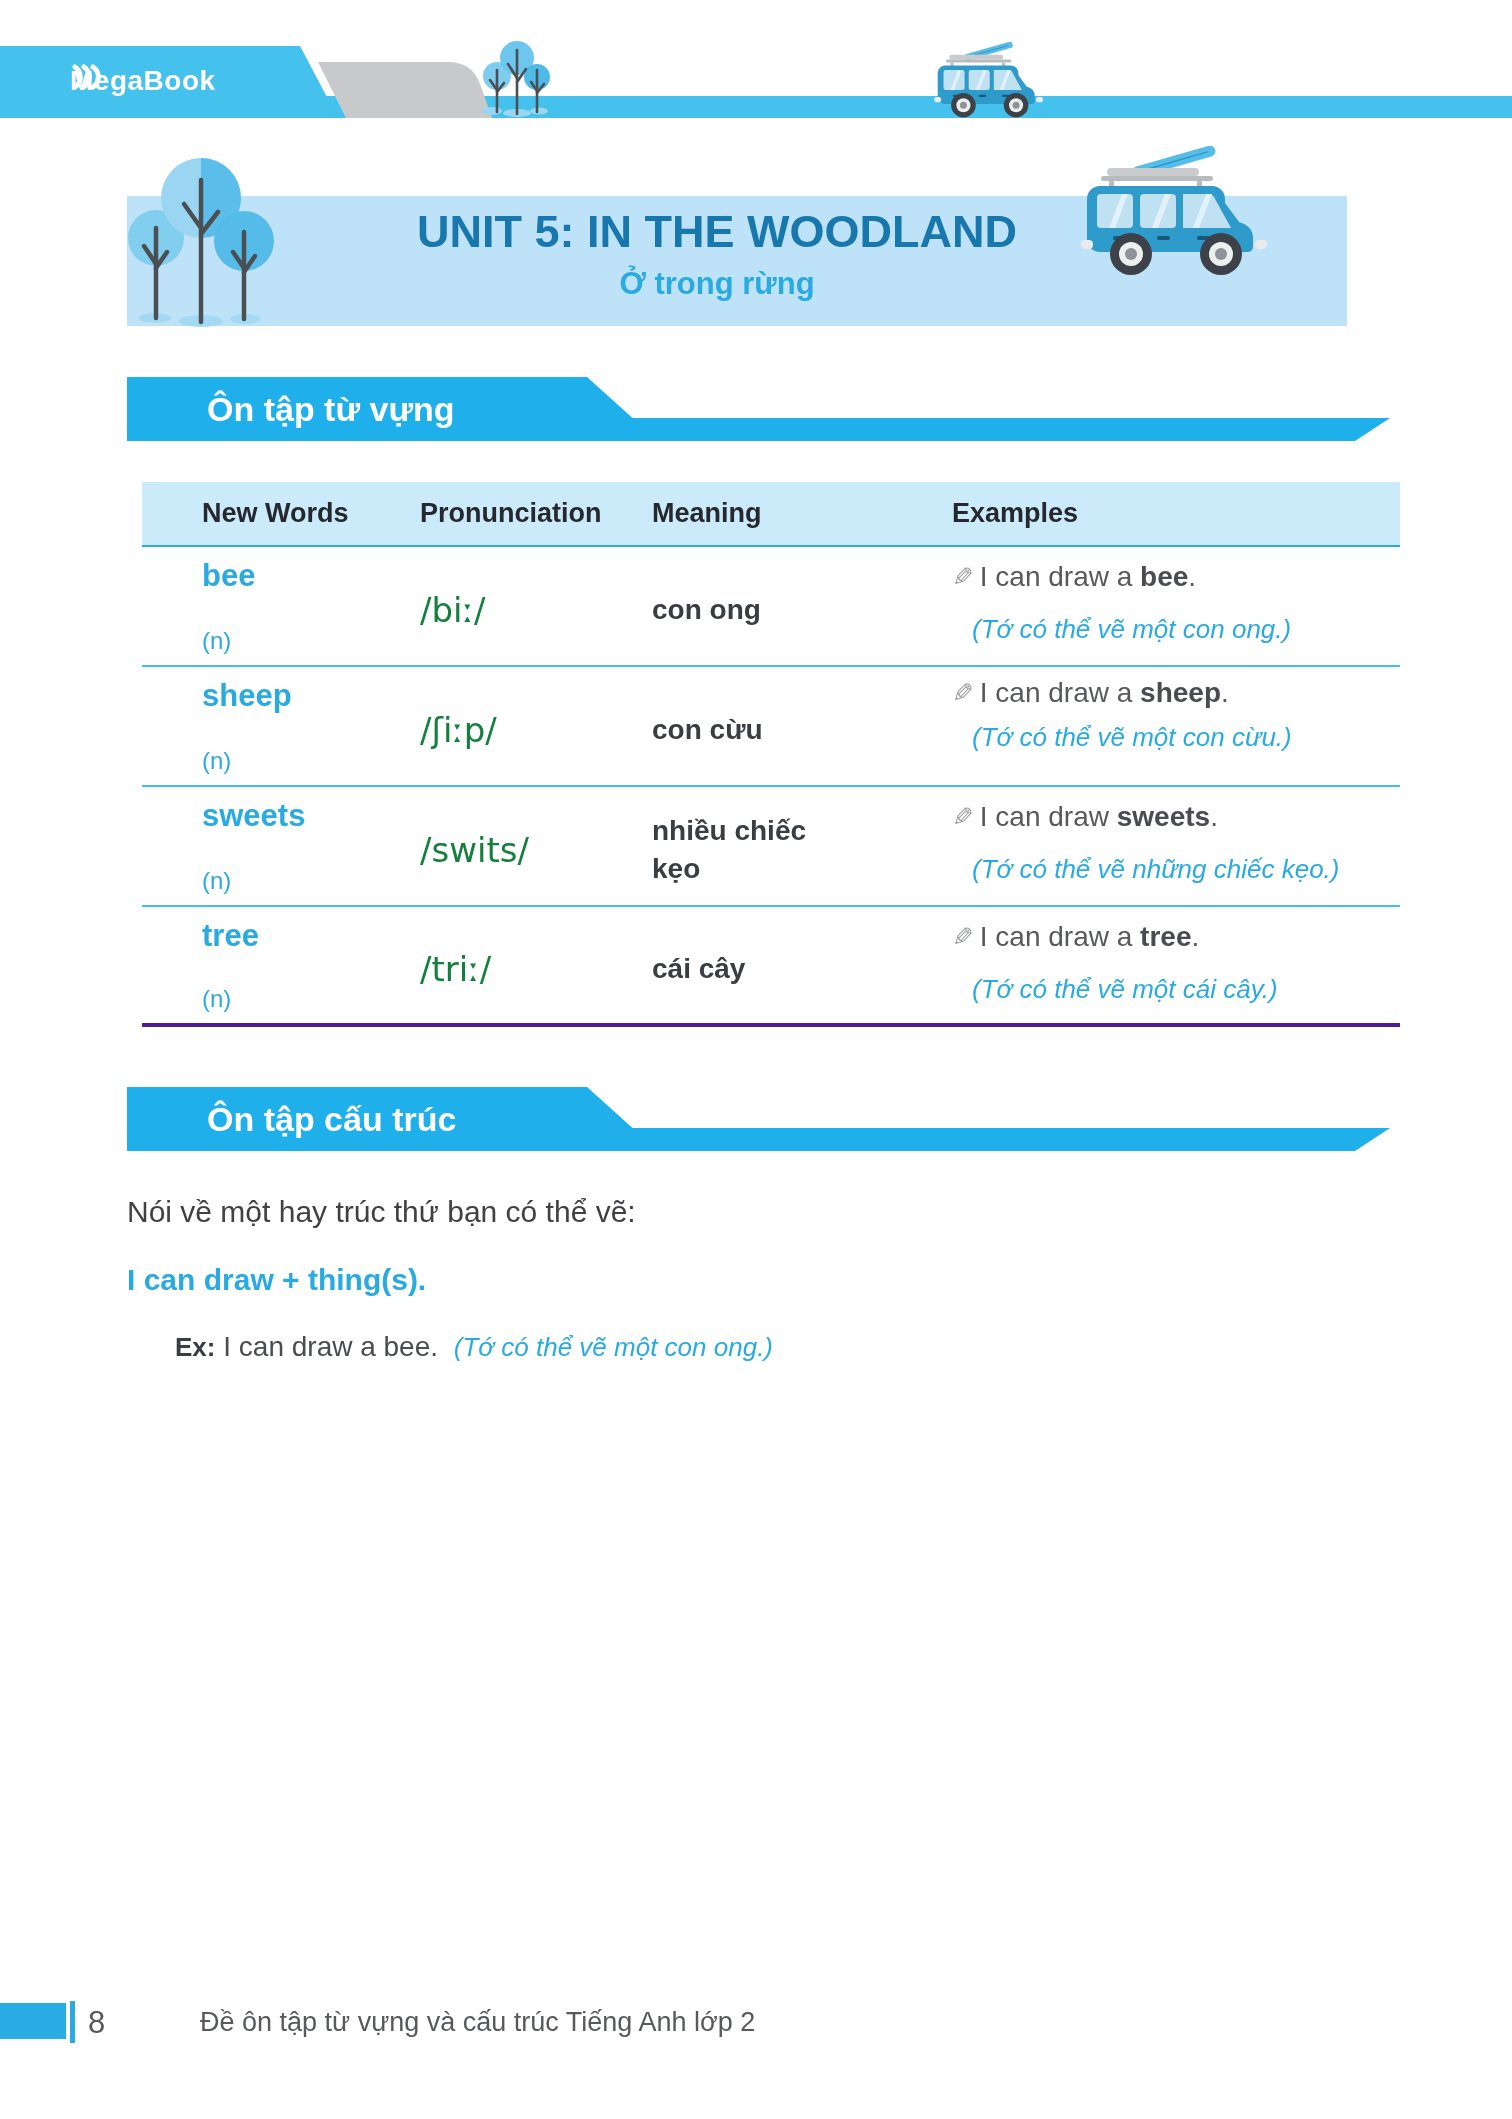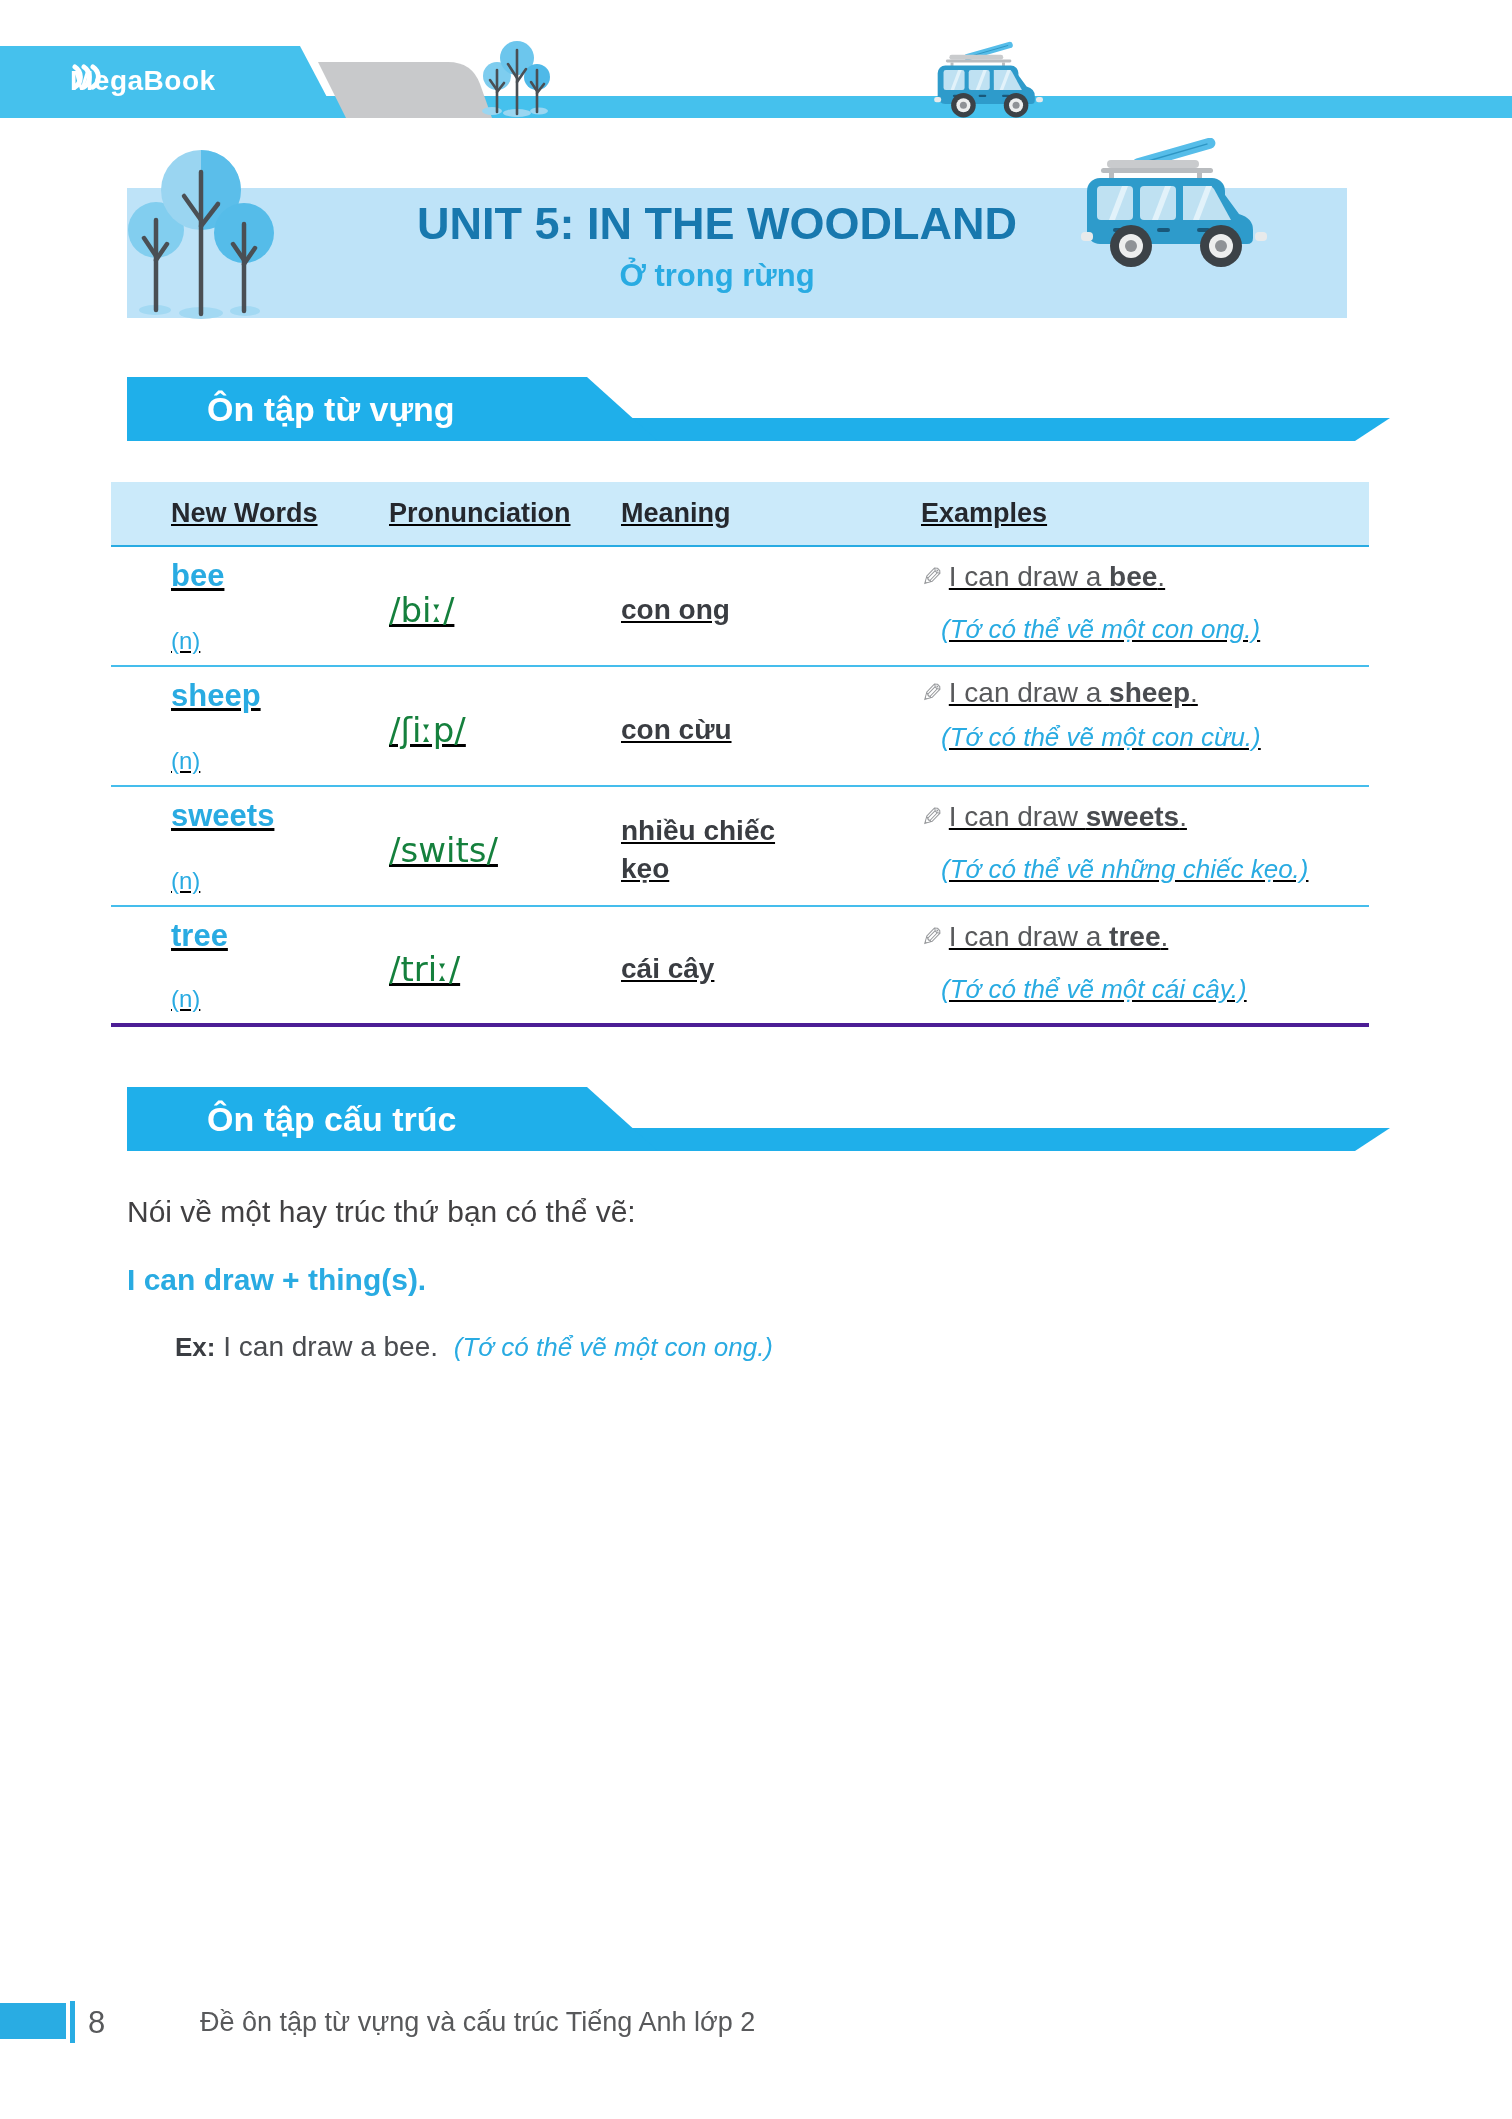--- a/index.html
+++ b/index.html
@@ -14,21 +14,21 @@
   .top-header { position:absolute; left:0; top:0; width:1512px; height:132px; }
   .top-header svg { position:absolute; left:0; top:0; }
   .logo {
     position:absolute; left:70px; top:63px; height:36px;
     display:flex; align-items:center; gap:7px; color:#ffffff;
   }
   .logo-text { font-size:28px; font-weight:bold; letter-spacing:0.5px; }
 
   
   .banner {
-    position:absolute; left:127px; top:188px; width:1220px; height:130px;
+    position:absolute; left:127px; top:196px; width:1220px; height:130px;
     background:#bee3f8;
   }
   .banner-trees { position:absolute; left:-2px; top:-74px; }
   .banner-car   { position:absolute; right:78px; top:-50px; }
   .banner-text  {
     position:absolute; left:150px; top:10px; width:880px; text-align:center;
   }
   .banner-title {
     font-size:45px; font-weight:bold; color:#1878ae; letter-spacing:0;
   }
@@ -49,21 +49,21 @@
   }
   .ribbon-bar {
     position:absolute; left:460px; right:0; top:41px; height:23px;
     background:#1fafea;
     clip-path:polygon(0 0, 100% 0, calc(100% - 35px) 100%, 0 100%);
   }
   .ribbon-vocab { top:377px; }
   .ribbon-structure { top:1087px; }
 
   
-  .vocab-table { position:absolute; left:111px; top:482px; width:1258px;text-decoration:underline; }
+  .vocab-table { position:absolute; left:142px; top:482px; width:1258px; }
   .thead {
     display:grid; grid-template-columns:263px 240px 290px 1fr;
     background:#cbeafa; height:65px; align-items:center;
     border-bottom:2px solid #29abe2;
   }
   .thead > div { font-size:27px; font-weight:bold; color:#25282e; }
   .trow {
     display:grid; grid-template-columns:263px 240px 290px 1fr;
     border-bottom:2px solid #45bdec;
     padding:13px 0 12px 0; min-height:120px;

